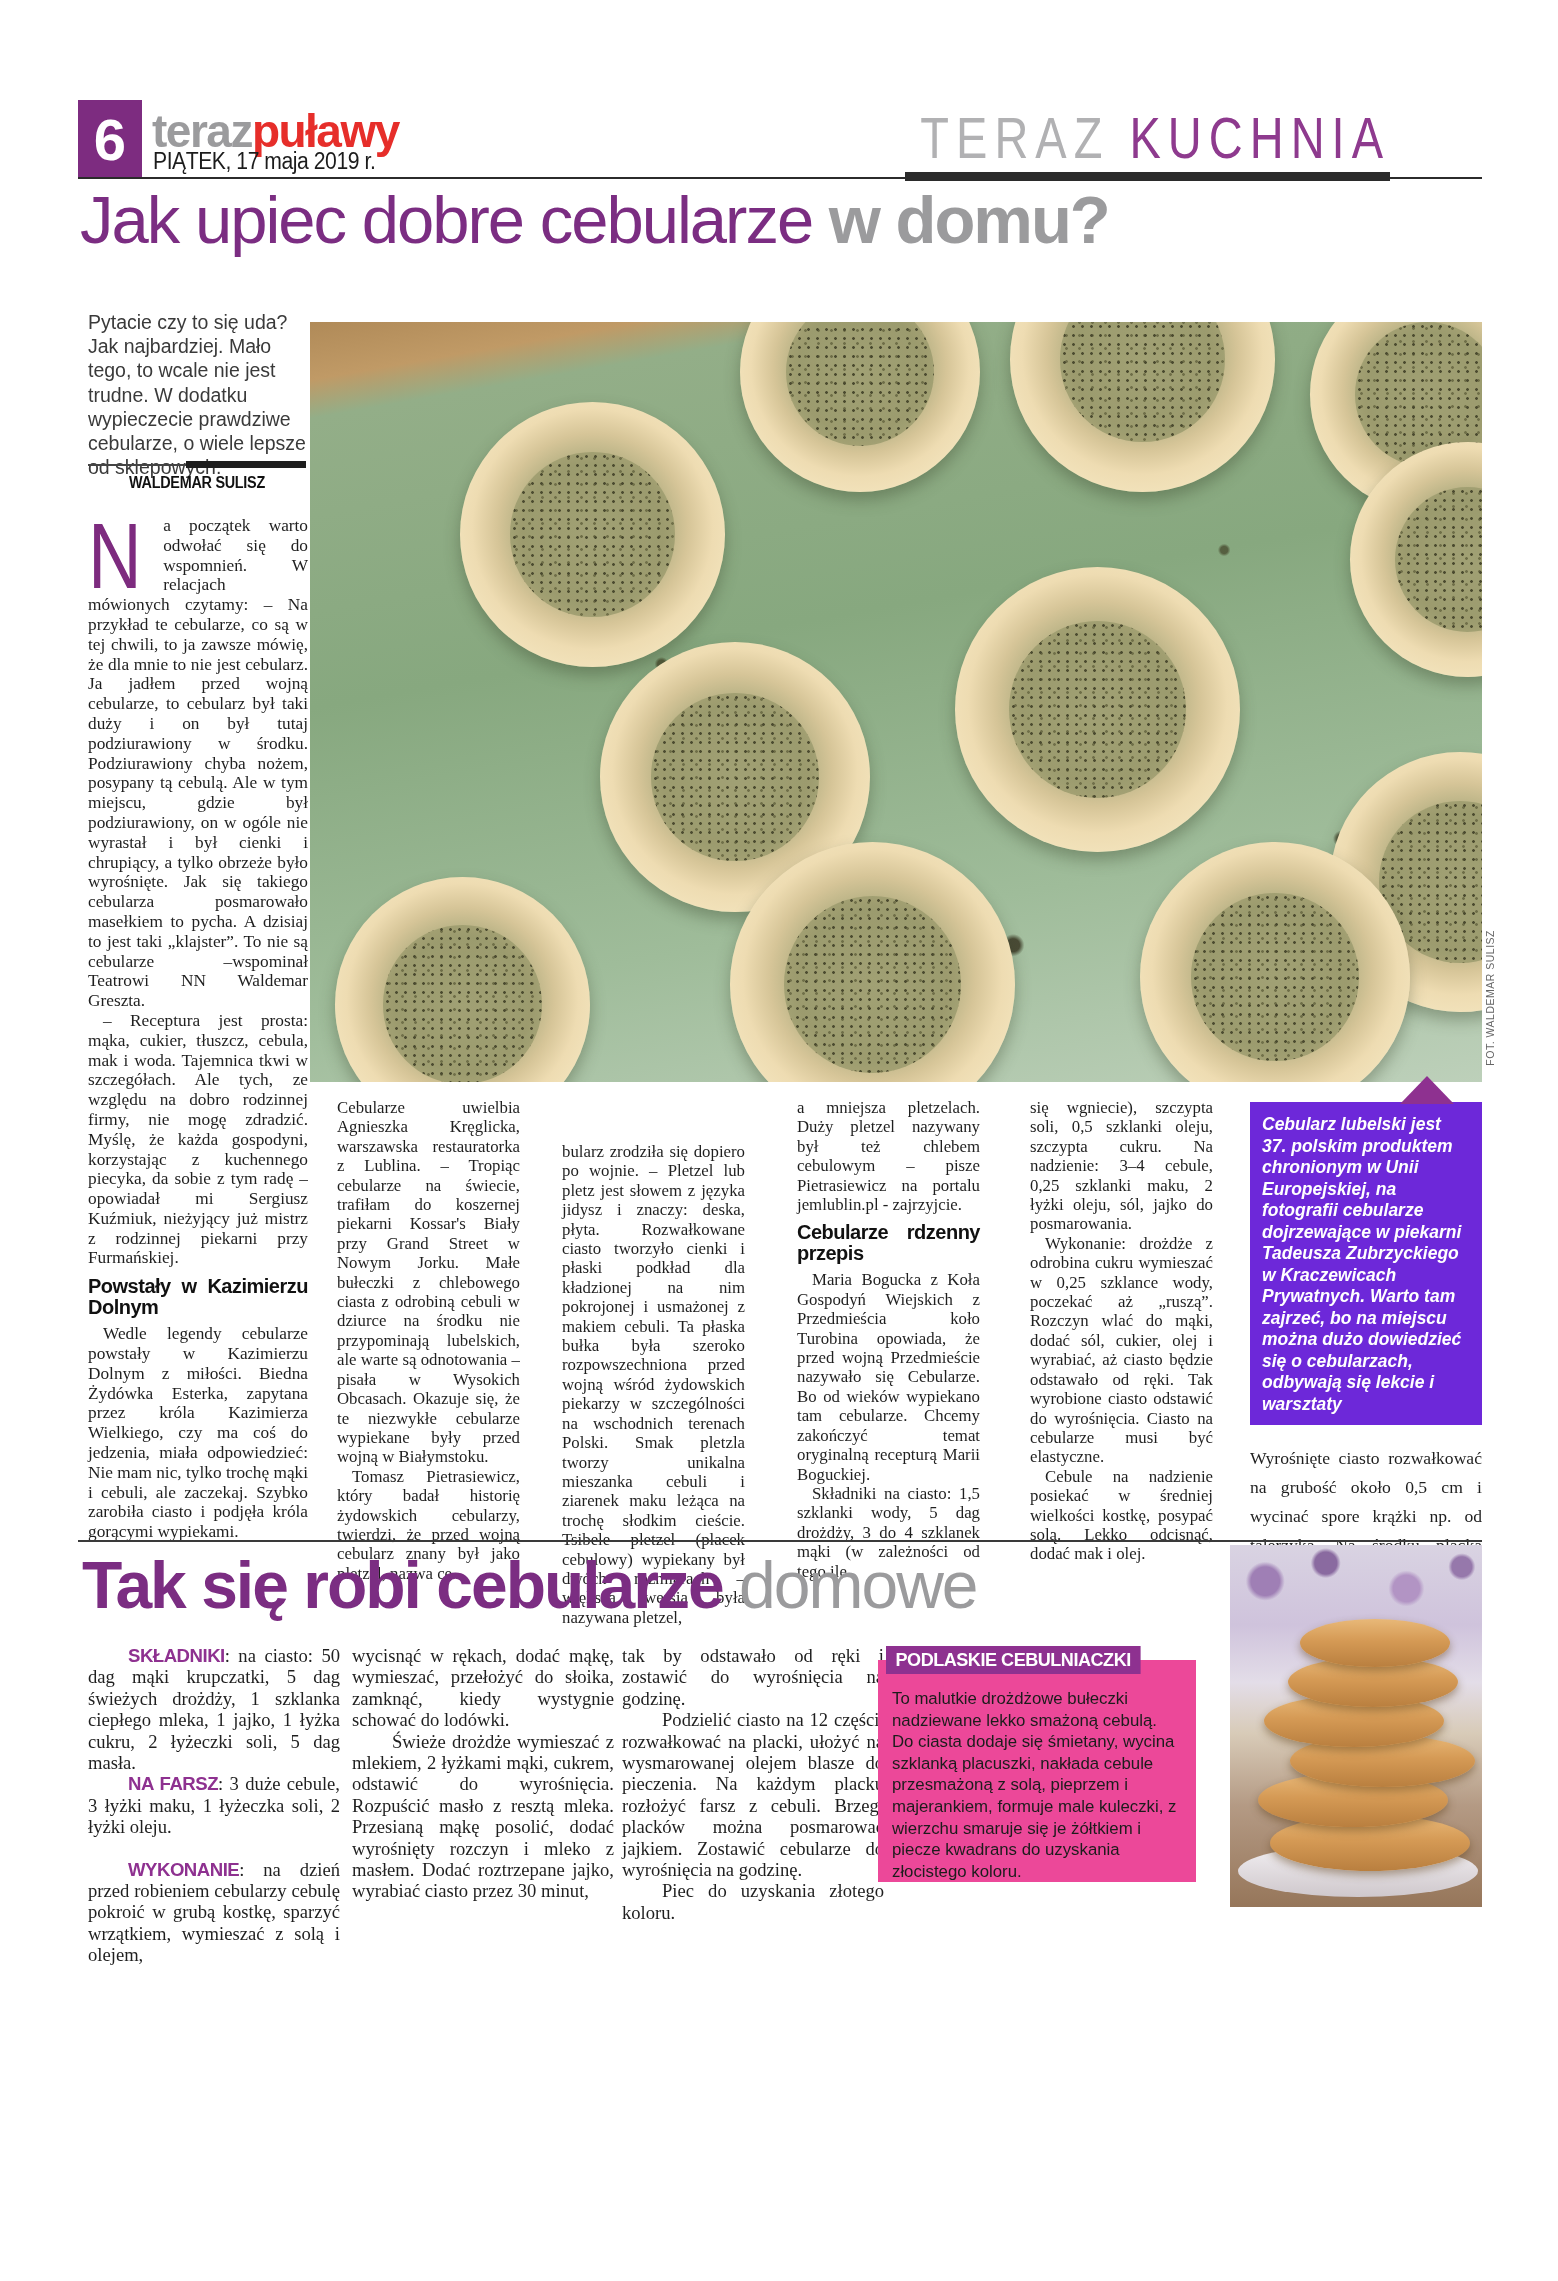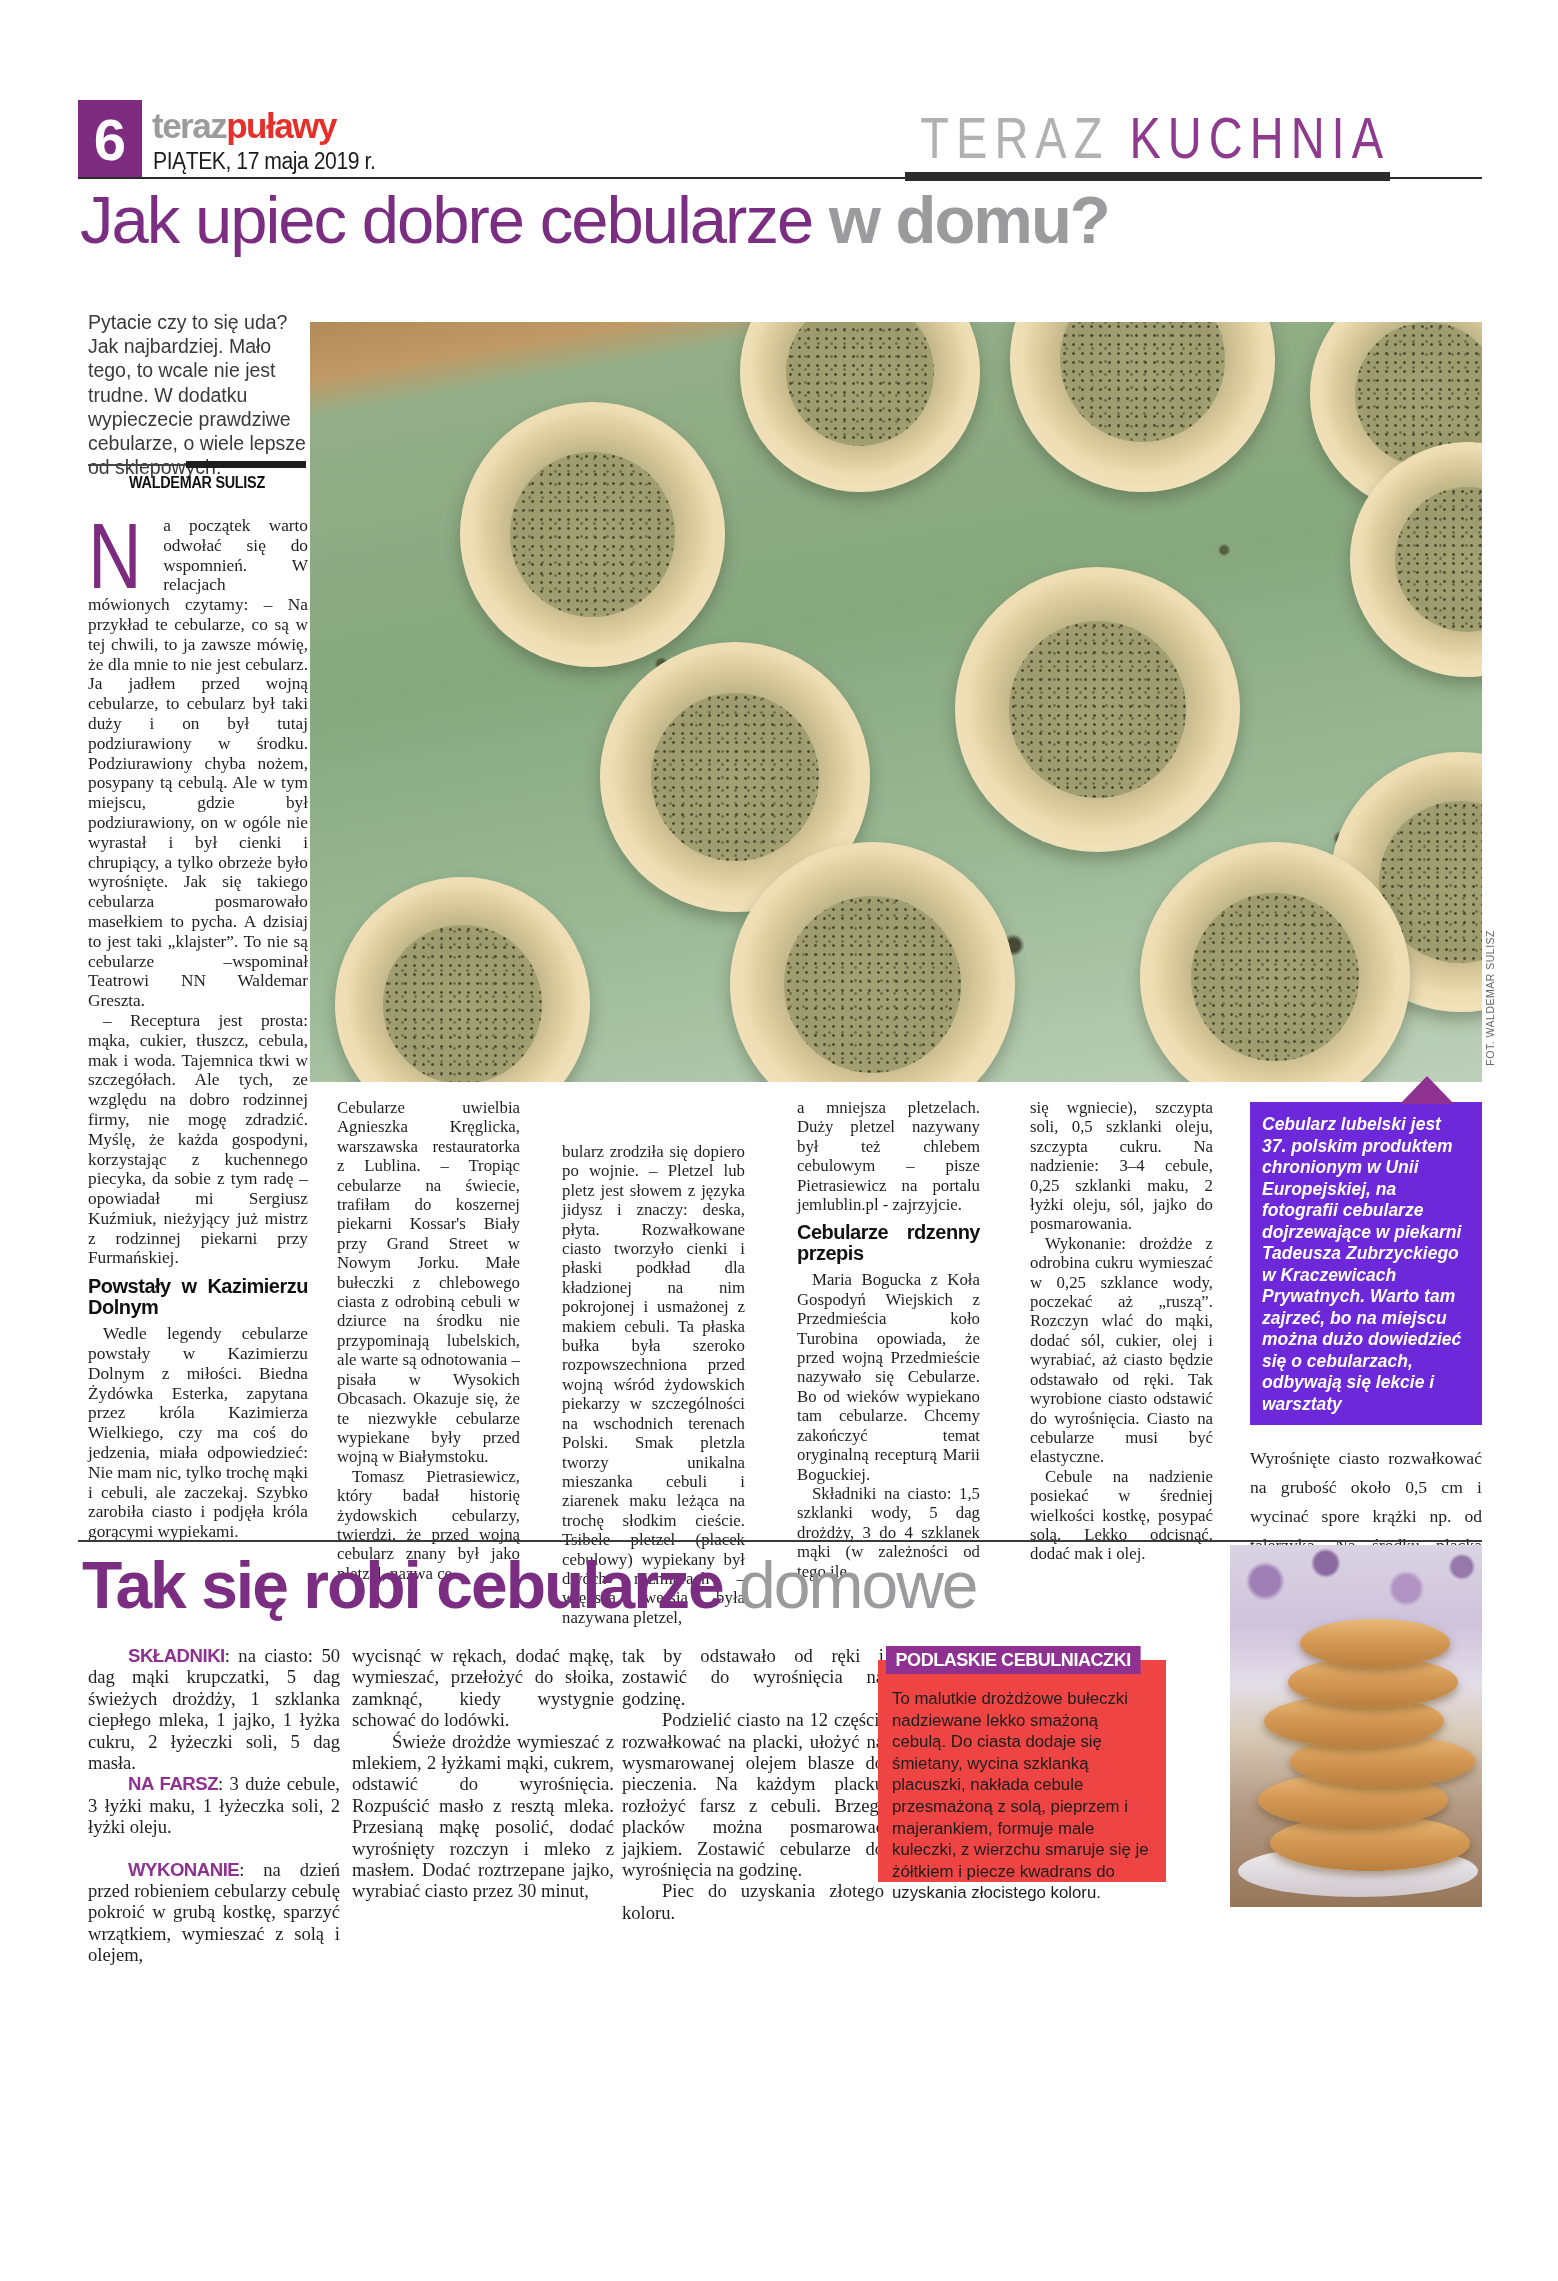--- a/index.html
+++ b/index.html
@@ -3,21 +3,21 @@
 <meta charset="utf-8">
 <style>
   html,body{margin:0;padding:0;background:#ffffff;}
   .page{position:relative;width:1558px;height:2281px;background:#fff;overflow:hidden;
         font-family:"Liberation Serif",serif;color:#222;}
   
   .pageno{position:absolute;left:78px;top:100px;width:64px;height:78px;background:#7d2c80;
           color:#fff;font-family:"Liberation Sans",sans-serif;font-weight:bold;font-size:58px;
           display:flex;align-items:center;justify-content:center;}
   .logo{position:absolute;left:152px;top:108px;font-family:"Liberation Sans",sans-serif;
-        font-weight:bold;font-size:35px;letter-spacing:-1.5px;line-height:1;}
+        font-weight:bold;font-size:46px;letter-spacing:-1.5px;line-height:1;}
   .logo .g{color:#9b9b9d}.logo .r{color:#e62e2a}
   .date{position:absolute;left:153px;top:148px;font-family:"Liberation Sans",sans-serif;
         font-size:23px;letter-spacing:-0.5px;color:#1c1c1c;transform:scaleX(.92);transform-origin:left;}
   .section{position:absolute;right:168px;top:104px;font-family:"Liberation Sans",sans-serif;
            font-size:47px;letter-spacing:7px;transform:scaleY(1.22);transform-origin:top right;white-space:nowrap;}
   .section .g{color:#b1b1b3}.section .p{color:#8e3a8e}
   .header-rule{position:absolute;left:78px;top:177px;width:1404px;height:2px;background:#2b2b2b;}
   .section-bar{position:absolute;left:905px;top:172px;width:485px;height:9px;background:#2b2b2b;}
   
   .headline{position:absolute;left:80px;top:186px;width:1450px;font-family:"Liberation Sans",sans-serif;
@@ -79,21 +79,21 @@
   .recipe-headline .light{color:#9b9b9d;font-weight:normal;}
   .rcol{position:absolute;font-size:18.6px;line-height:21.4px;text-align:justify;color:#1f1f1f;}
   .rcolA{left:88px;top:1645px;width:252px;}
   .rcolB{left:352px;top:1645px;width:262px;}
   .rcolC{left:622px;top:1645px;width:262px;}
   .rcol p{margin:0;}
   .rcol p.ind{text-indent:40px;}
   .rcol p.gap{margin-top:21px;}
   .rlabel{font-family:"Liberation Sans",sans-serif;font-weight:bold;color:#8e3190;letter-spacing:-0.5px;}
   
-  .infobox{position:absolute;left:878px;top:1660px;width:288px;height:222px;background:#ef4444;}
+  .infobox{position:absolute;left:878px;top:1660px;width:318px;height:222px;background:#ec4899;}
   .infobox-bar{position:absolute;left:8px;top:-14px;background:#8e3190;color:#fff;
            font-family:"Liberation Sans",sans-serif;font-weight:bold;font-size:19px;
            letter-spacing:-0.5px;padding:3px 10px;white-space:nowrap;transform:scaleX(.95);transform-origin:left;}
   .infobox-text{padding:28px 14px 10px 14px;font-family:"Liberation Sans",sans-serif;
            font-size:16.8px;line-height:21.6px;color:#1c1c1c;}
   
   .photo2{position:absolute;left:1230px;top:1545px;width:252px;height:362px;overflow:hidden;
           background:
             radial-gradient(circle 26px at 14% 10%, #9f7fb5 0 55%, transparent 75%),
             radial-gradient(circle 20px at 38% 5%, #8a6aa0 0 55%, transparent 75%),

